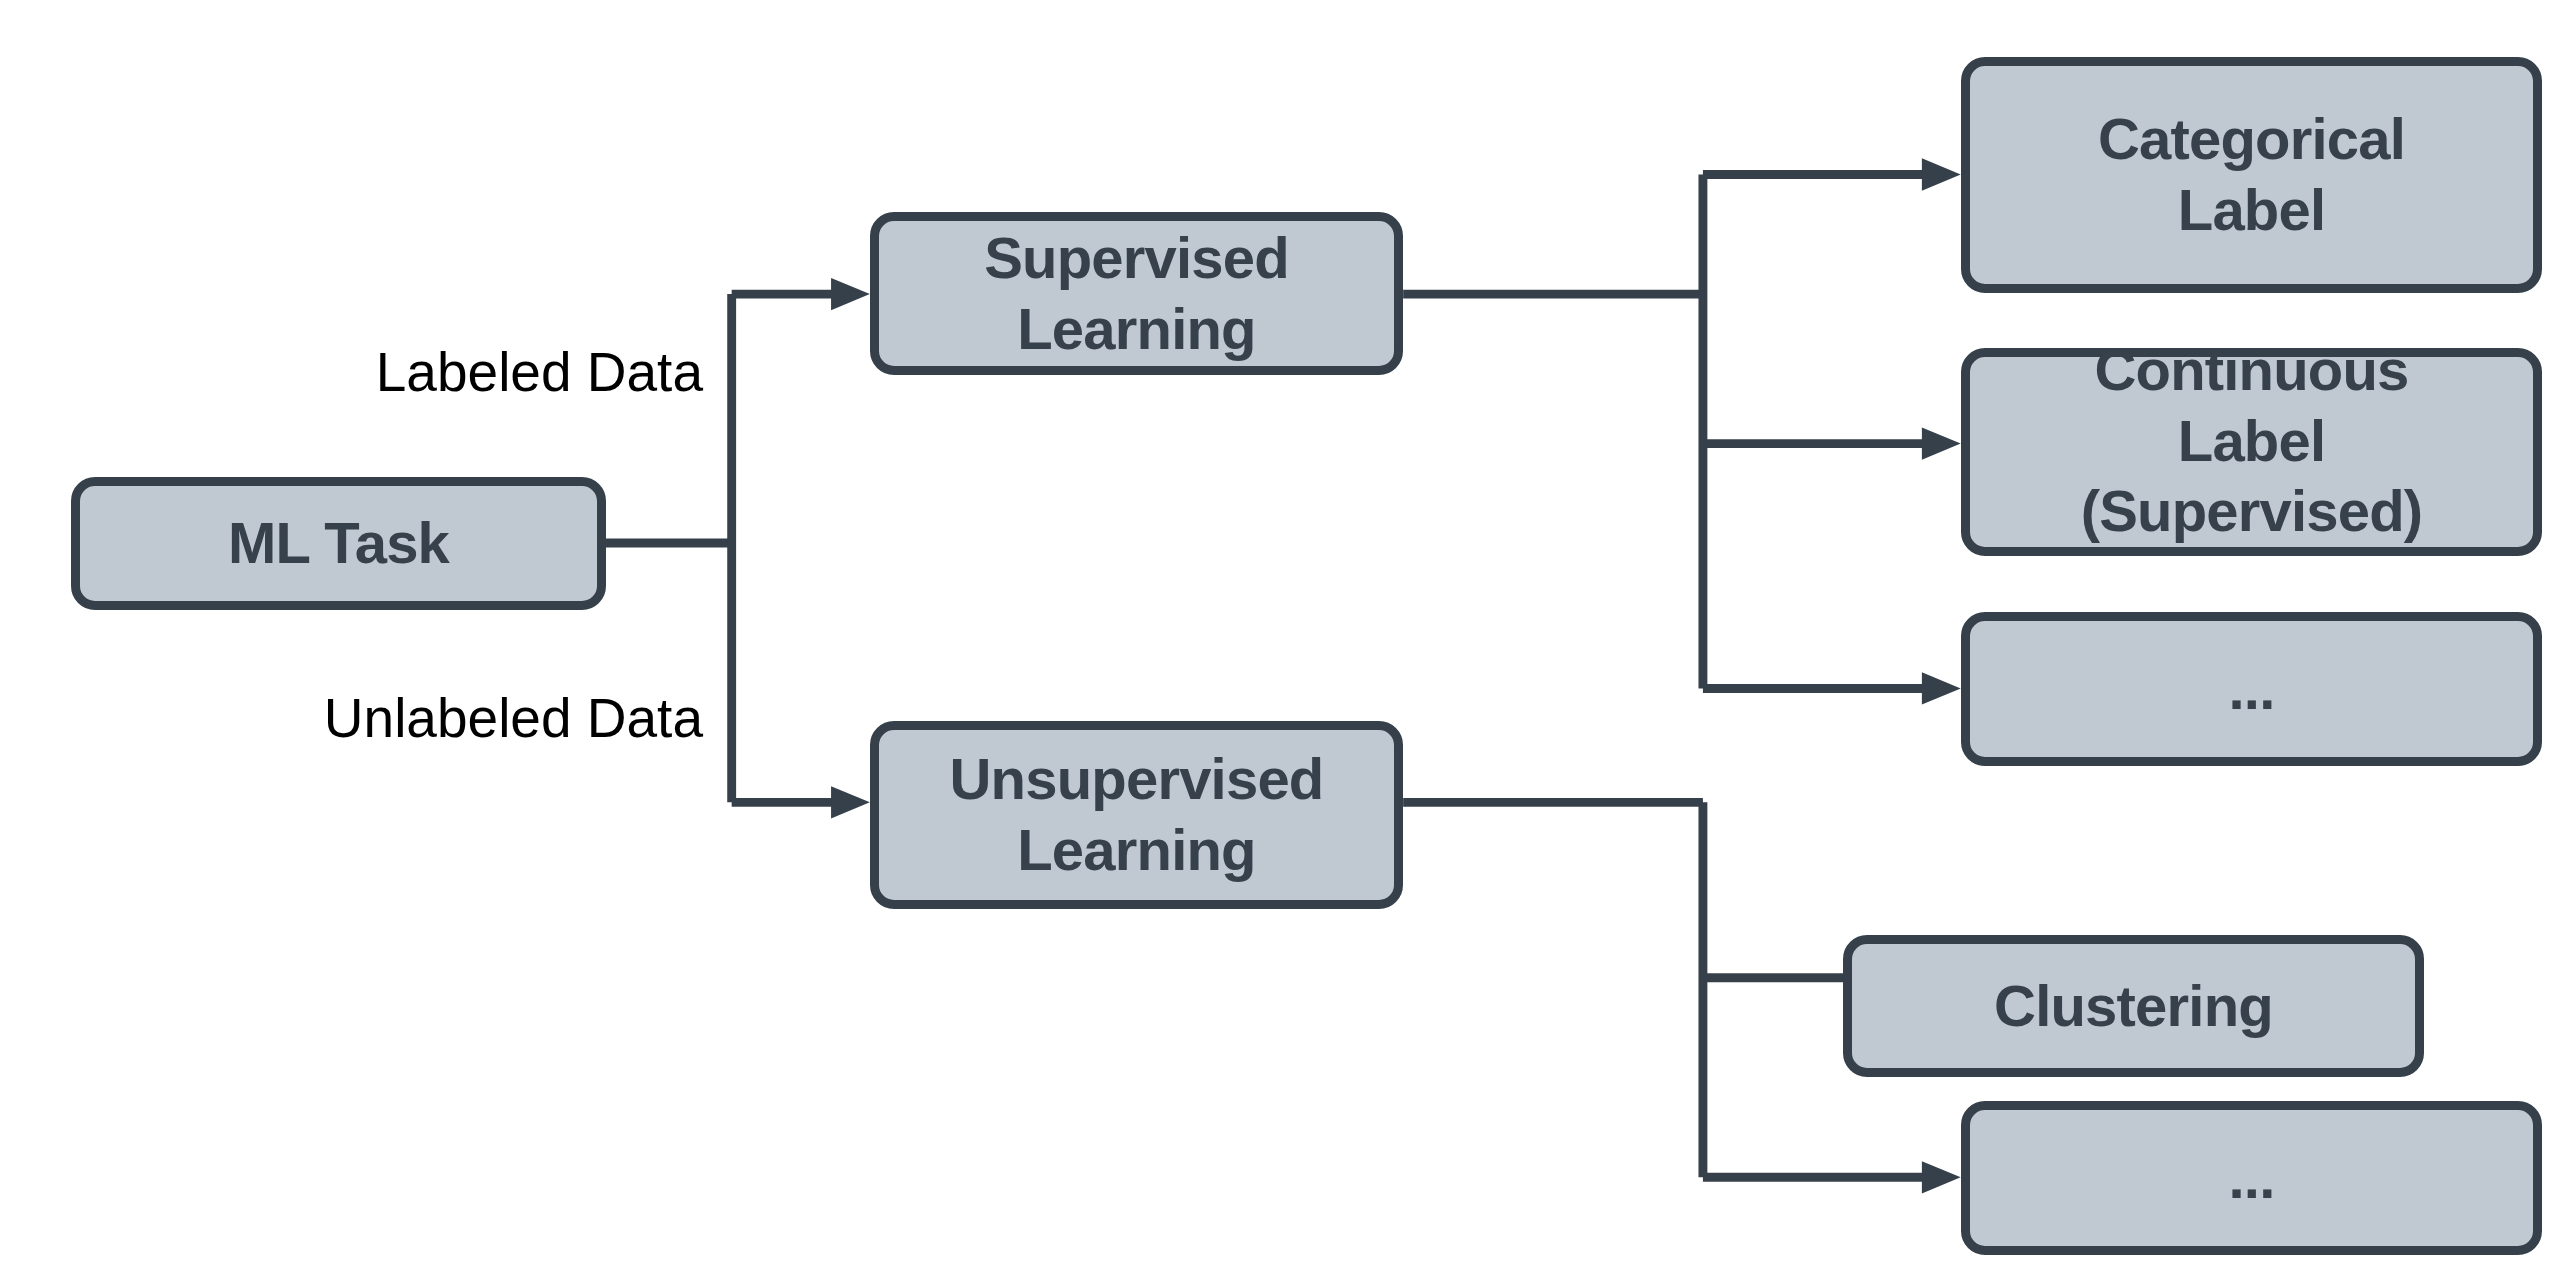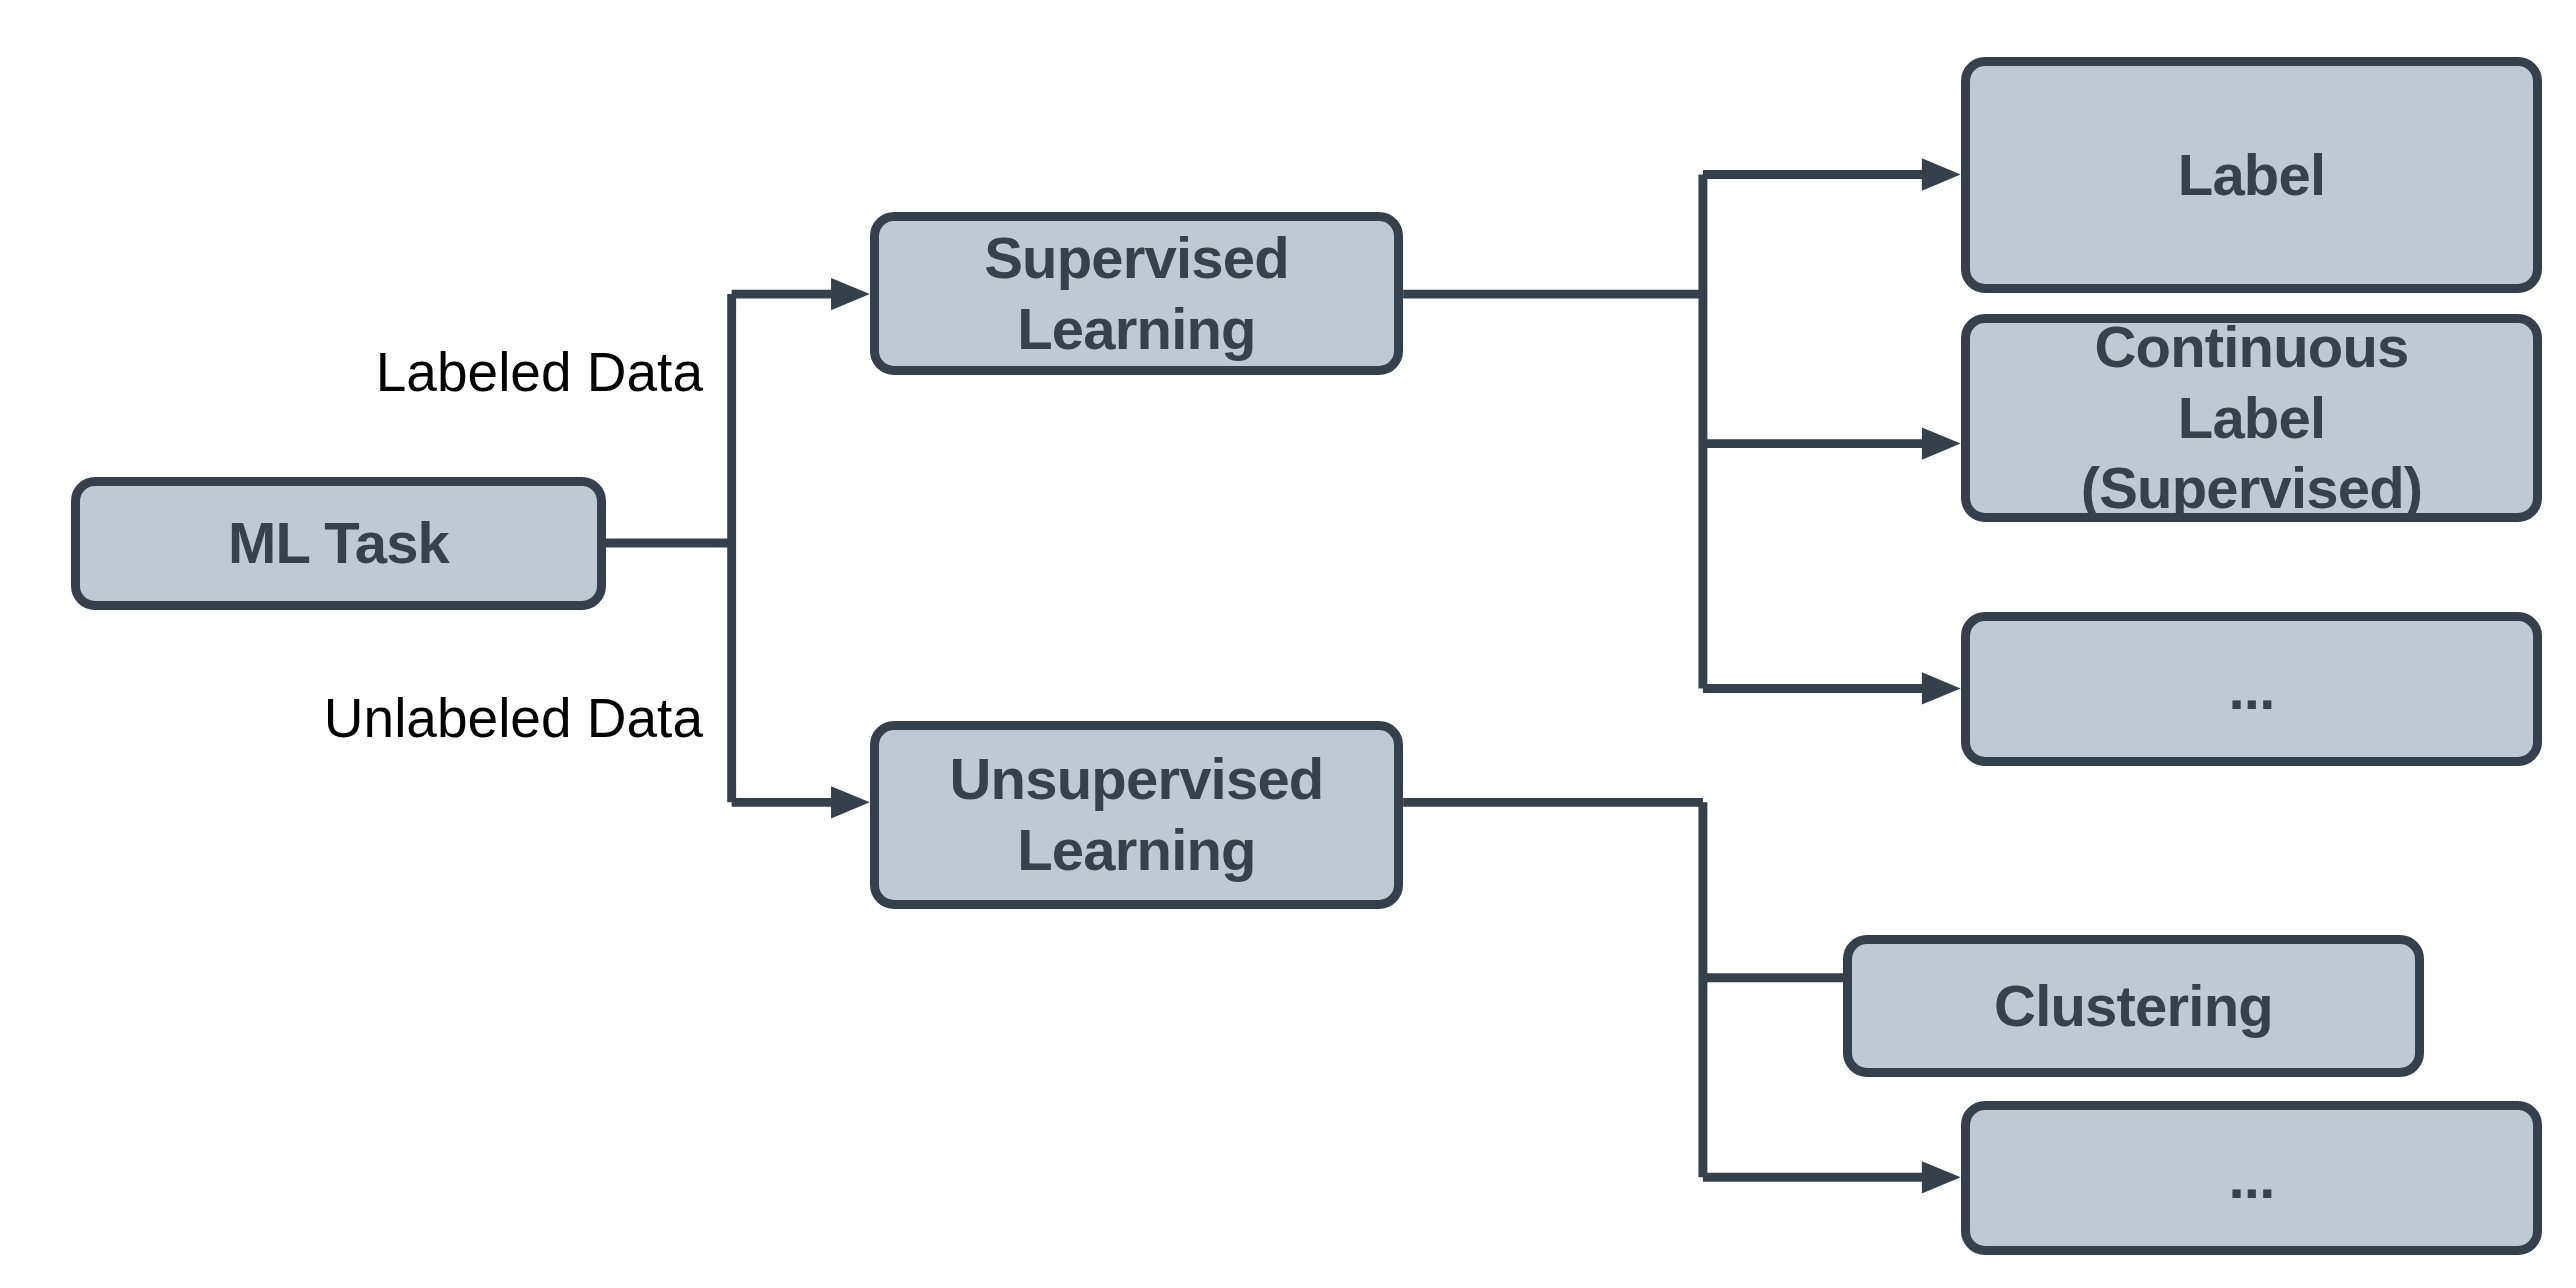--- a/index.html
+++ b/index.html
@@ -43,21 +43,21 @@
     color:var(--edge-label);
     font-size:55px;
     font-weight:400;
     white-space:nowrap;
   }
   
   #node-ml-task       {left:47px;   top:477px;  width:535px; height:133px;margin-left:24px;}
   #node-supervised    {left:870px; top:212px;  width:533px; height:163px;}
   #node-unsupervised  {left:870px; top:721px;  width:533px; height:188px;}
   #node-categorical   {left:1961px; top:57px;   width:581px; height:236px;}
-  #node-continuous    {left:1961px; top:314px;  width:581px; height:208px;}
+  #node-continuous    {left:1961px; top:348px;  width:581px; height:208px;justify-content:flex-end;}
   #node-sup-more      {left:1961px; top:612px;  width:581px; height:154px;}
   #node-clustering    {left:1843px; top:907px; width:581px; height:142px;margin-top:28px;}
   #node-unsup-more    {left:1961px; top:1101px; width:581px; height:154px;}
   #label-labeled      {left:703px;  top:372px;}
   #label-unlabeled    {left:703px;  top:718px;}
 </style>
 </head>
 <body>
 
 <div id="canvas">
@@ -99,20 +99,21 @@
     <div>Supervised</div>
     <div>Learning</div>
   </div>
 
   <div class="node" id="node-unsupervised">
     <div>Unsupervised</div>
     <div>Learning</div>
   </div>
 
   <div class="node" id="node-categorical">
+    <div>Categorical</div>
     <div>Label</div>
   </div>
 
   <div class="node" id="node-continuous">
     <div>Continuous</div>
     <div>Label</div>
     <div>(Supervised)</div>
   </div>
 
   <div class="node" id="node-sup-more">

